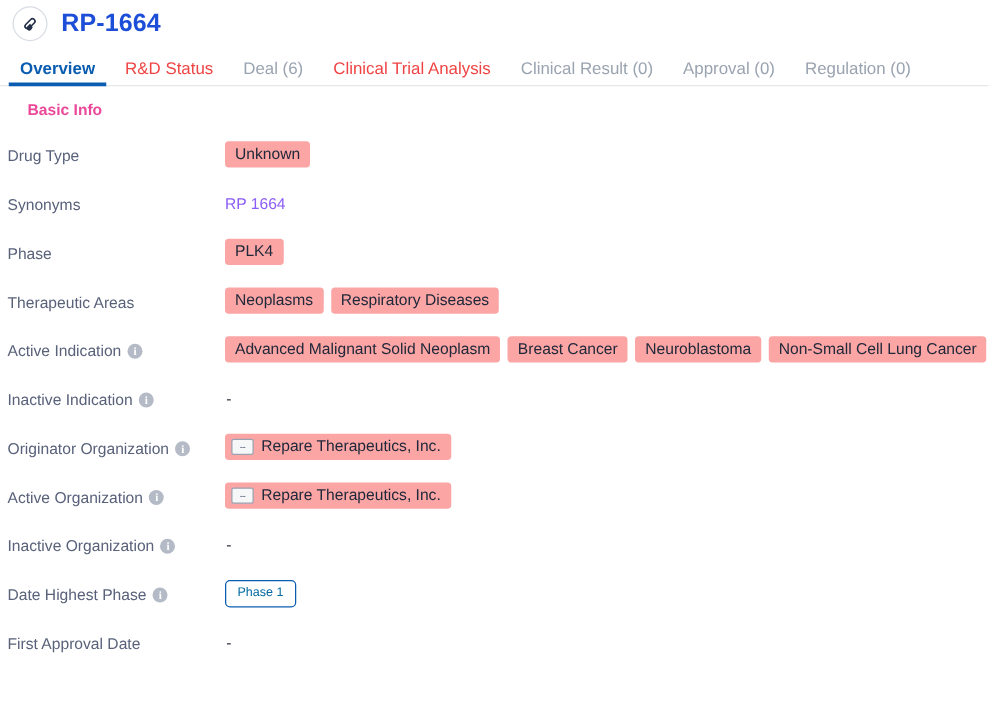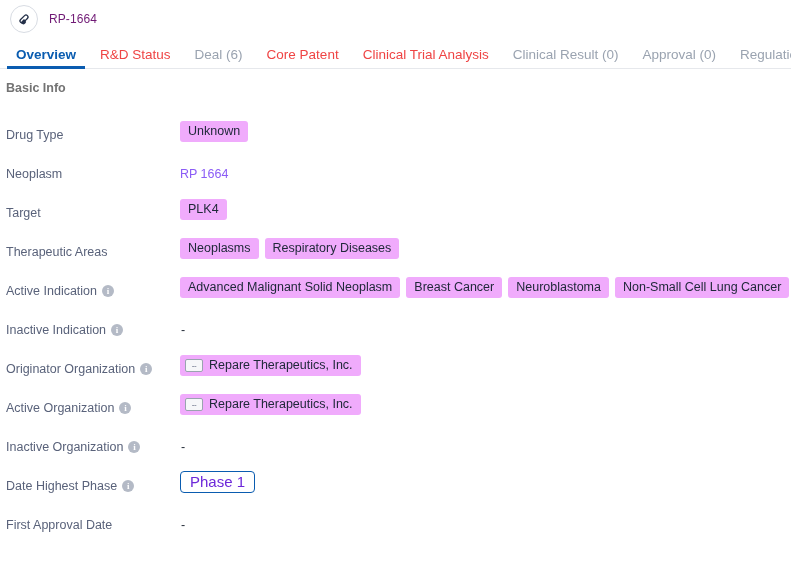--- a/index.html
+++ b/index.html
@@ -32,23 +32,23 @@
     border: 1px solid #d8dce3;
     display: flex;
     align-items: center;
     justify-content: center;
     flex: 0 0 auto;
     background: #ffffff;
   }
   .drug-avatar svg { display: block; }
   .page-title {
     margin-left: 11px;
-    font-size: 12px;
-    font-weight: normal;
-    color: #701a75;
+    font-size: 20px;
+    font-weight: bold;
+    color: #1d4ed8;
     letter-spacing: 0.1px;
   }
 
   
   .tabbar {
     position: relative;
     display: flex;
     align-items: flex-end;
     height: 31px;
     padding: 0 12px 0 4px;
@@ -84,28 +84,29 @@
     background: #0a5cb0;
   }
 
   
   .content {
     padding: 12px 0 0 0;
   }
   .section-title {
     font-size: 12.5px;
     font-weight: bold;
-    color: #737373;
+    color: #ec4899;
     padding: 0 0 0 6px;
     margin-bottom: 8px;
+    margin-left: 16px;
   }
 
   .row {
     display: flex;
-    align-items: flex-end;
+    align-items: center;
     min-height: 39px;
   }
   .row-label {
     width: 180px;
     flex: 0 0 180px;
     box-sizing: border-box;
     padding-left: 6px;
     font-size: 12.5px;
     color: #59627a;
     display: flex;
@@ -135,21 +136,21 @@
     line-height: 12px;
     text-align: center;
     display: inline-block;
     font-family: "Liberation Serif", serif;
     flex: 0 0 auto;
   }
 
   .tag {
     display: inline-flex;
     align-items: center;
-    background: #f0abfc;
+    background: #fca5a5;
     border-radius: 3px;
     padding: 4px 8px;
     font-size: 12.5px;
     color: #20293a;
     line-height: 13px;
     white-space: nowrap;
   }
   .tag.org { padding-left: 5px; gap: 6px; }
 
   .org-flag {
@@ -168,23 +169,23 @@
     letter-spacing: -0.5px;
   }
 
   .plain-value { font-size: 12.5px; color: #8b5cf6; }
   .dash-value { font-size: 12.5px; color: #1f2733; padding-left: 1px; }
 
   .phase-badge {
     display: inline-block;
     border: 1px solid #0a5cb0;
     border-radius: 4px;
-    color: #6d28d9;
+    color: #0369a1;
     background: #ffffff;
-    font-size: 15px;
+    font-size: 10px;
     padding: 3px 9px;
     line-height: 14px;
   }
 </style>
 </head>
 <body>
 
 <div class="page-header">
   <div class="drug-avatar">
     <svg width="16" height="16" viewBox="0 0 16 16" aria-hidden="true">
@@ -194,51 +195,50 @@
       </g>
     </svg>
   </div>
   <div class="page-title">RP-1664</div>
 </div>
 
 <div class="tabbar">
   <div class="tab active">Overview</div>
   <div class="tab">R&amp;D Status</div>
   <div class="tab muted">Deal (6)</div>
-  <div class="tab">Core Patent</div>
   <div class="tab">Clinical Trial Analysis</div>
   <div class="tab muted">Clinical Result (0)</div>
   <div class="tab muted">Approval (0)</div>
   <div class="tab muted">Regulation (0)</div>
 </div>
 
 <div class="content">
   <div class="section-title">Basic Info</div>
 
   <div class="row">
     <div class="row-label">
       <span>Drug Type</span>
     </div>
     <div class="row-value">
       <span class="tag">Unknown</span>
     </div>
   </div>
 
   <div class="row">
     <div class="row-label">
-      <span>Neoplasm</span>
+      <span>Synonyms</span>
     </div>
     <div class="row-value">
       <span class="plain-value">RP 1664</span>
     </div>
   </div>
 
   <div class="row">
     <div class="row-label">
-      <span>Target</span>
+      <span>Phase</span>
     </div>
     <div class="row-value">
       <span class="tag">PLK4</span>
     </div>
   </div>
 
 
   <div class="row">
     <div class="row-label">
       <span>Therapeutic Areas</span>

